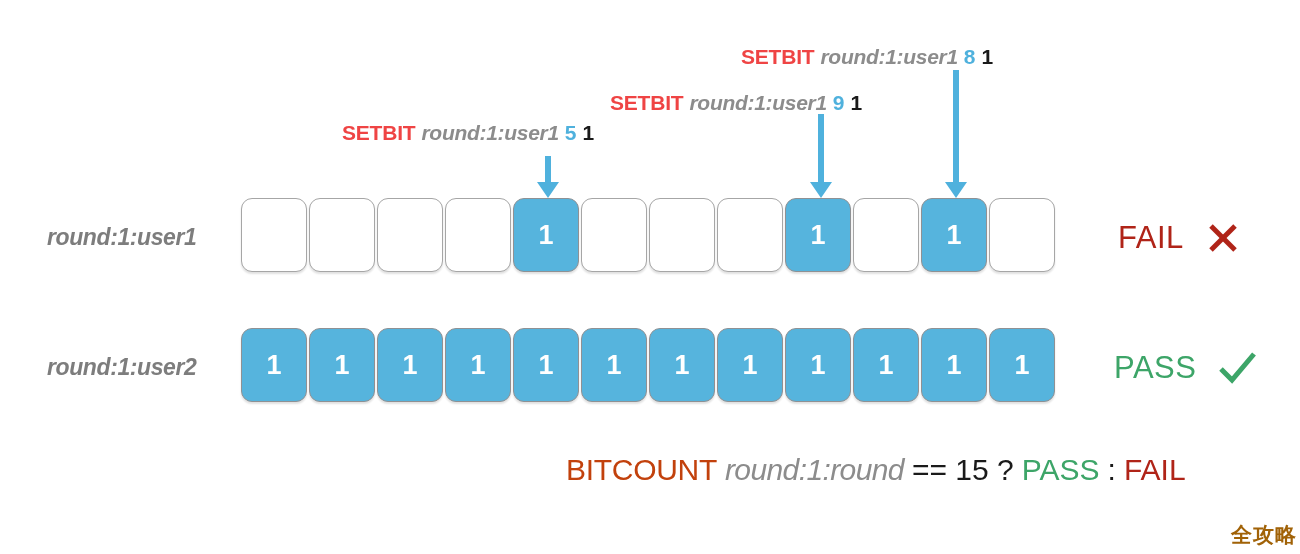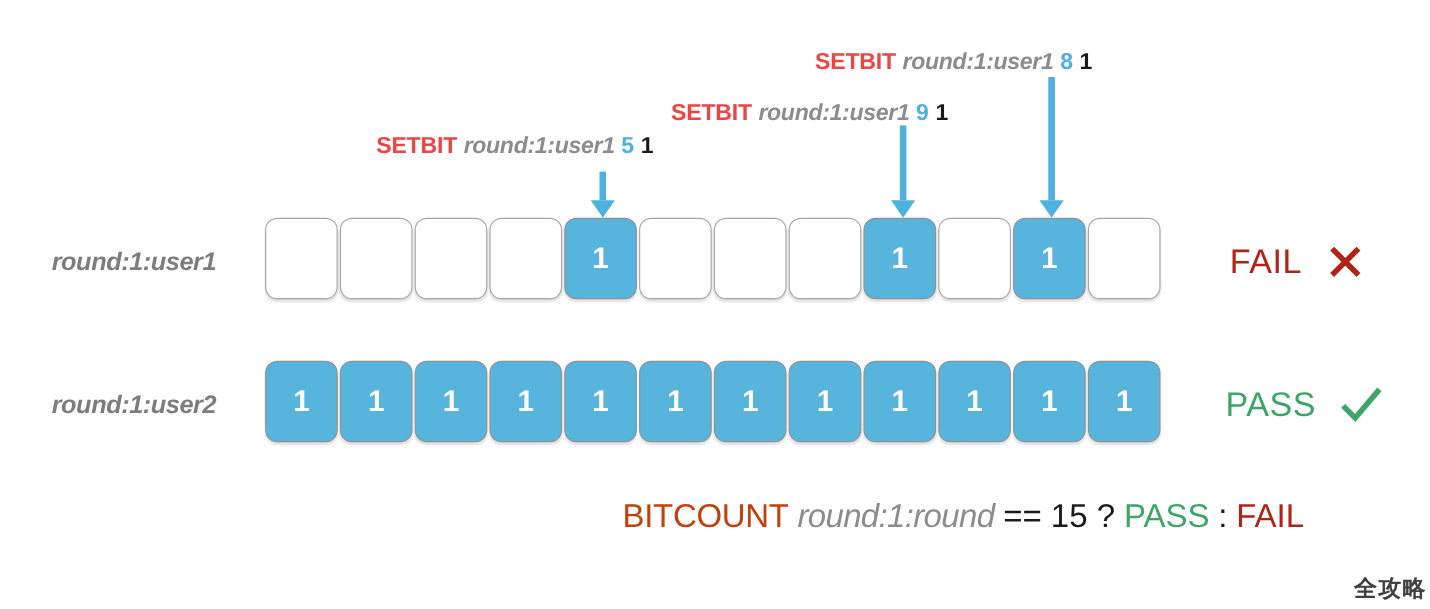--- a/index.html
+++ b/index.html
@@ -143,21 +143,21 @@
   .bitcount .pass { color: #3da568; }
   .bitcount .fail { color: #b02418; }
   .bitcount .colon { color: #1a1a1a; }
   .bitcount .sp { display: inline-block; width: 8px; }
 
   
   .watermark {
     position: absolute;
     font-size: 21px;
     font-weight: bold;
-    color: #404040;
+    color: #a16207;
     letter-spacing: 1px;
   }
 </style>
 </head>
 <body>
 
 <div id="canvas">
 
   <div class="setbit" style="left:741px; top:46px;">
     <span class="cmd">SETBIT</span><span class="sp"></span><span class="key">round:1:user1</span><span class="sp"></span><span class="idx">8</span><span class="sp"></span><span class="val">1</span>

